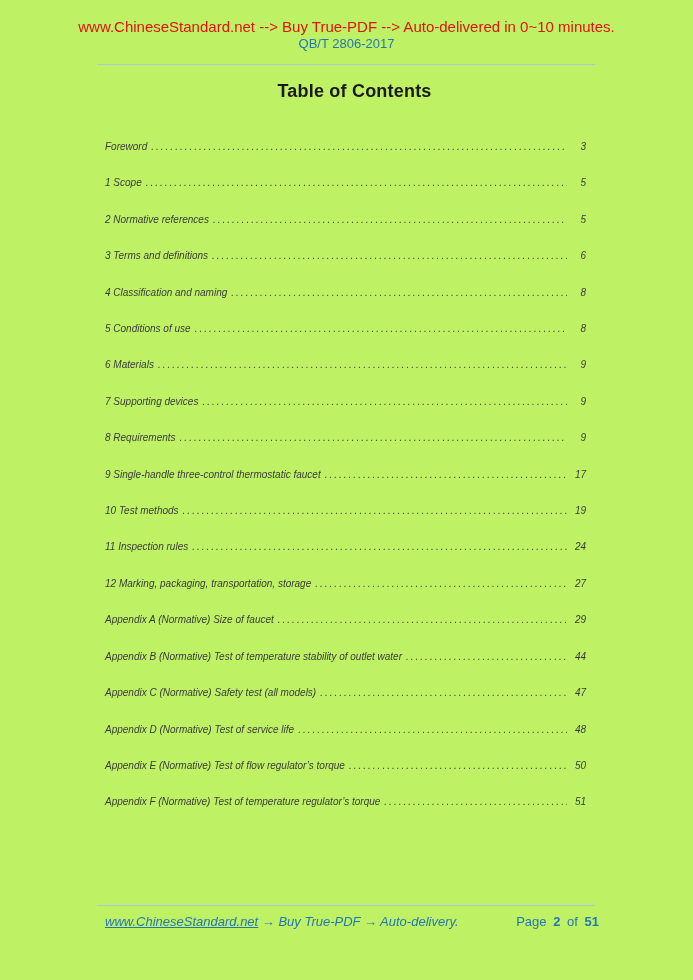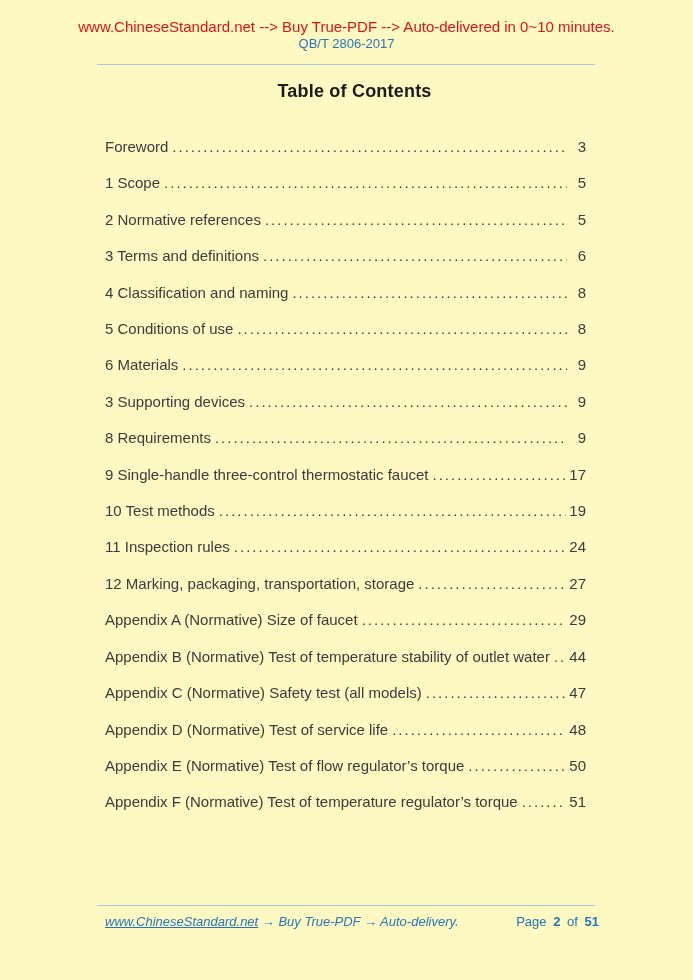--- a/index.html
+++ b/index.html
@@ -4,21 +4,21 @@
 <style>
   html, body {
     margin: 0;
     padding: 0;
     background: #ffffff;
   }
   .page {
     position: relative;
     width: 693px;
     height: 980px;
-    background: #fef9c3;
+    background: #bef264;
     font-family: "Liberation Sans", "DejaVu Sans", sans-serif;
     overflow: hidden;
   }
 
   
   .promo-banner {
     position: absolute;
     top: 18px;
     left: 0;
     width: 100%;
@@ -67,22 +67,23 @@
     position: absolute;
     top: 129px;
     left: 105px;
     width: 481px;
   }
   .toc-row {
     display: flex;
     align-items: center;
     height: 36.42px;
     line-height: 36.42px;
-    font-size: 15px;
+    font-size: 10px;
     color: #3b3b3b;
+    font-style: italic;
   }
   .toc-label {
     white-space: nowrap;
     flex-shrink: 0;
   }
   .toc-dots {
     flex: 1 1 auto;
     overflow: hidden;
     white-space: nowrap;
     margin: 0 3px 0 4px;
@@ -176,21 +177,21 @@
       <span class="toc-page">8</span>
     </div>
 
     <div class="toc-row">
       <span class="toc-label">6 Materials</span>
       <span class="toc-dots"></span>
       <span class="toc-page">9</span>
     </div>
 
     <div class="toc-row">
-      <span class="toc-label">3 Supporting devices</span>
+      <span class="toc-label">7 Supporting devices</span>
       <span class="toc-dots"></span>
       <span class="toc-page">9</span>
     </div>
 
     <div class="toc-row">
       <span class="toc-label">8 Requirements</span>
       <span class="toc-dots"></span>
       <span class="toc-page">9</span>
     </div>
 

